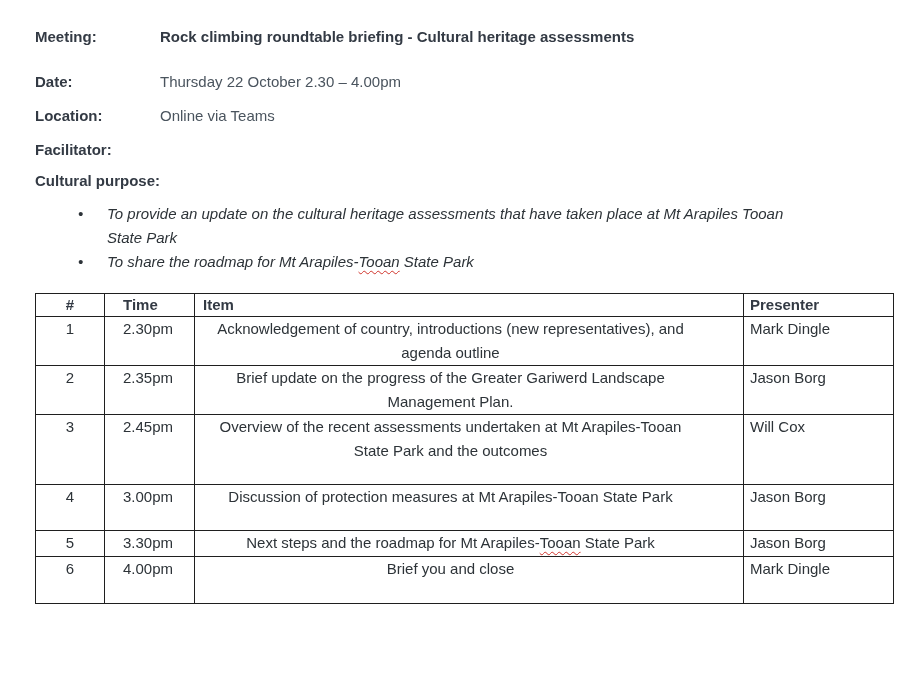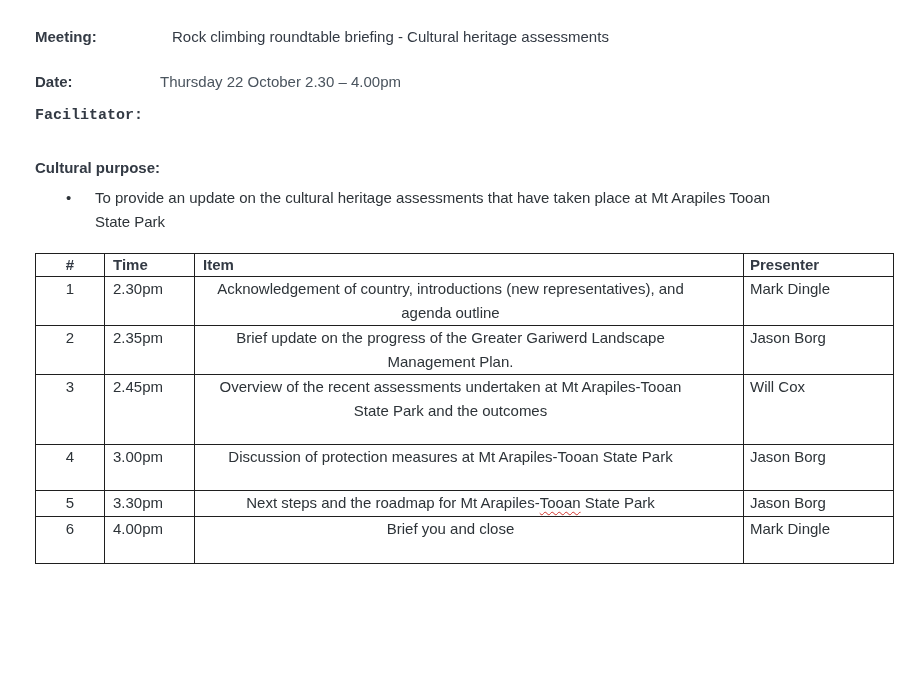--- a/index.html
+++ b/index.html
@@ -20,27 +20,27 @@
     color:var(--ink);
     overflow:hidden;
   }
   .doc{padding:27px 23px 0 35px;width:918px;height:699px;}
 
   
   .meta-row{display:flex;line-height:19px;}
   .meta-label{width:125px;flex:0 0 125px;font-weight:bold;color:var(--bold-ink);}
   .meta-value{color:var(--meta-ink);}
   .meta-row.meeting{margin-bottom:26px;}
-  .meta-row.meeting .meta-value{font-weight:normal;color:var(--bold-ink);margin-left:12px;}
+  .meta-row.meeting .meta-value{font-weight:bold;color:var(--bold-ink);}
   .meta-row.date,.meta-row.location{margin-bottom:15px;align-items:center;}
-  .meta-row.facilitator{margin-bottom:33px;font-family:Liberation Mono, monospace;}
+  .meta-row.facilitator{margin-bottom:12px;}
 
   
   .briefing-heading{font-weight:bold;color:var(--bold-ink);line-height:19px;margin-bottom:9px;}
-  ul.bullets{list-style:none;margin:0;padding:0;line-height:24px;width:765px;}
+  ul.bullets{list-style:none;margin:12px;padding:0;line-height:24px;width:765px;font-style:italic;}
   ul.bullets li{position:relative;padding-left:60px;}
   ul.bullets li::before{
     content:"\2022";
     position:absolute;left:31px;top:0;
     color:var(--ink);
   }
 
   
   .sq{
     text-decoration:underline;
@@ -69,21 +69,21 @@
     padding:0 8px;
     text-align:left;
     font-weight:normal;
   }
   table.agenda th{
     font-weight:bold;
     color:var(--bold-ink);
     line-height:22px;
   }
   table.agenda th.c-num,table.agenda td.c-num{text-align:center;padding:0 2px;}
-  table.agenda th.c-time,table.agenda td.c-time{padding-left:8px;padding-right:2px;}
+  table.agenda th.c-time,table.agenda td.c-time{padding-left:18px;padding-right:2px;}
   table.agenda td.c-item{padding-right:45px;text-align:center;}
   table.agenda th.c-presenter,table.agenda td.c-presenter{padding-left:6px;padding-right:18px;}
   tr.hdr{height:23px;}
   tr.h47{height:47px;}
   tr.h70{height:70px;}
   tr.h46{height:46px;}
   tr.h26{height:26px;}
 </style>
 </head>
 <body>
@@ -92,29 +92,34 @@
 
   <div class="meta">
     <div class="meta-row meeting">
       <div class="meta-label">Meeting:</div>
       <div class="meta-value">Rock climbing roundtable briefing - Cultural heritage assessments</div>
     </div>
     <div class="meta-row date">
       <div class="meta-label">Date:</div>
       <div class="meta-value">Thursday 22 October 2.30 – 4.00pm</div>
     </div>
+    <div class="meta-row location">
+      <div class="meta-label">Location:</div>
+      <div class="meta-value">Online via Teams</div>
+    </div>
     <div class="meta-row facilitator">
       <div class="meta-label">Facilitator:</div>
     </div>
   </div>
 
   <div class="briefing-heading">Cultural purpose:</div>
 
   <ul class="bullets">
     <li><span>To provide an update on the cultural heritage assessments that have taken place at Mt Arapiles Tooan State Park</span><span class="sq"></span><span></span></li>
+    <li><span>To share the roadmap for Mt Arapiles-</span><span class="sq">Tooan</span><span> State Park</span></li>
   </ul>
 
   <table class="agenda">
     <colgroup>
       <col class="c-num">
         <col class="c-time">
         <col class="c-item">
         <col class="c-presenter">
     </colgroup>
     <thead>

